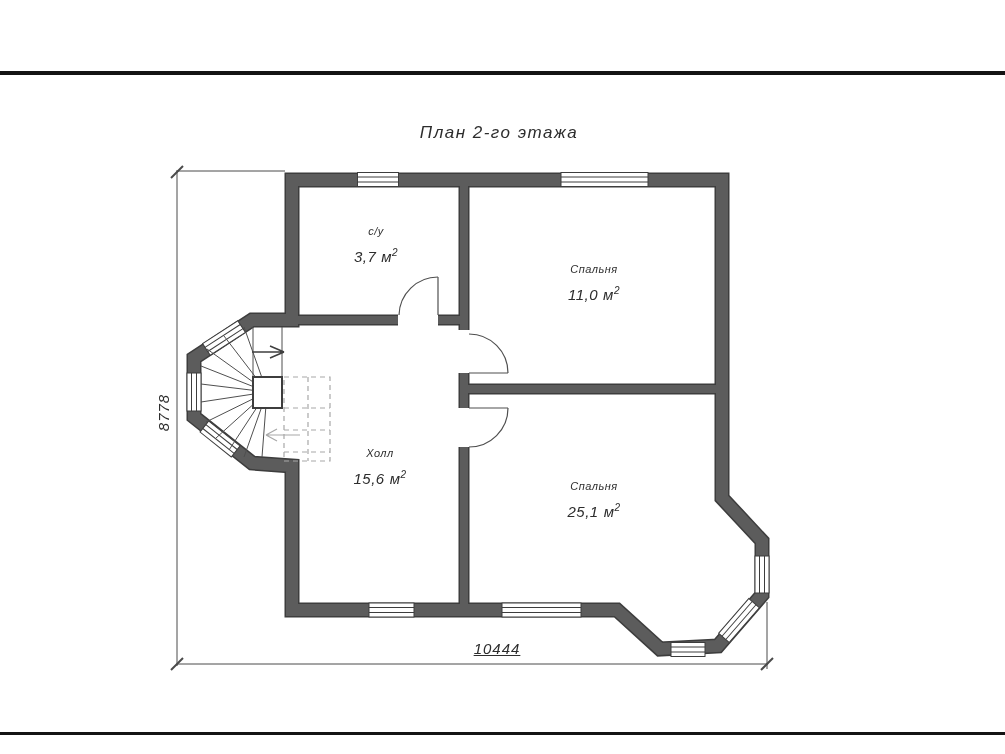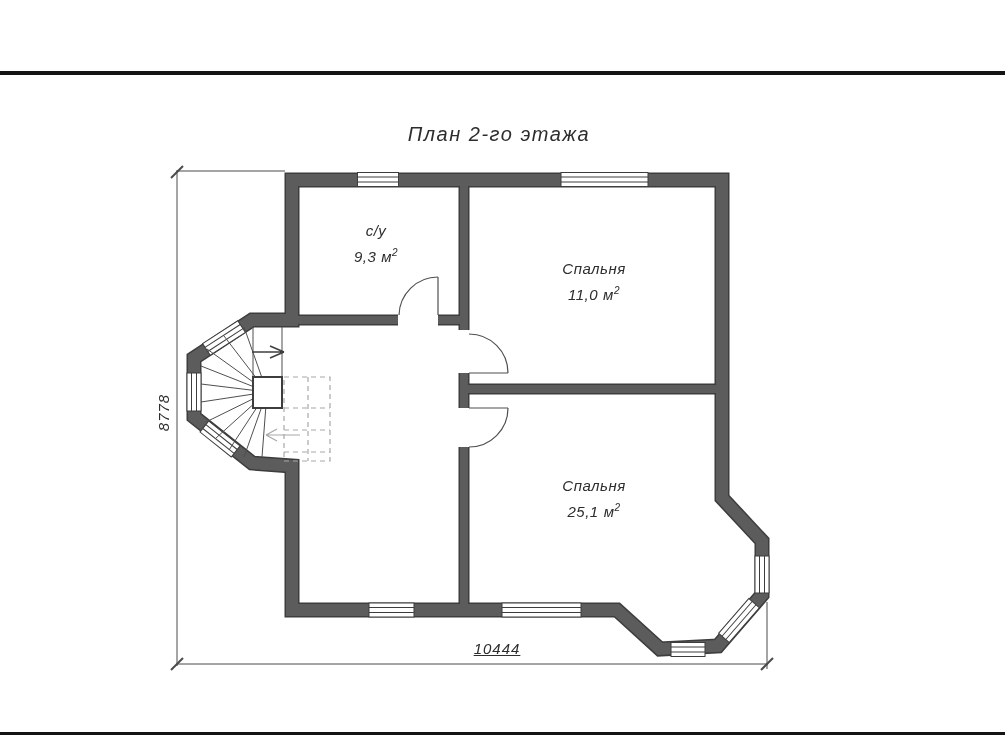--- a/index.html
+++ b/index.html
@@ -5,23 +5,23 @@
   html,body{margin:0;padding:0;background:#fff;}
   .canvas{
     position:relative;width:1005px;height:754px;background:var(--background,#fff);
     font-family:"Liberation Sans",sans-serif;overflow:hidden;
   }
   .rule{position:absolute;left:0;width:1005px;background:var(--frame-rule,#141414);}
   .rule-top{top:71px;height:4px;}
   .rule-bottom{top:732px;height:3px;}
   .plan-svg{position:absolute;left:0;top:0;}
   .txt{position:absolute;color:var(--text,#2d2d2d);font-style:italic;white-space:nowrap;}
-  .title{left:349px;top:123px;width:300px;text-align:center;font-size:20px;letter-spacing:1.5px;}
+  .title{left:349px;top:123px;width:300px;text-align:center;font-size:17px;letter-spacing:1.5px;}
   .room-label{text-align:center;width:140px;}
-  .room-name{font-size:15px;line-height:20px;letter-spacing:0.5px;}
+  .room-name{font-size:11px;line-height:20px;letter-spacing:0.5px;}
   .room-area{font-size:15px;line-height:23px;letter-spacing:0.5px;}
   .room-area .u{margin-left:5px;}
   .room-area sup{font-size:10px;}
   .dim{font-size:15px;text-align:center;letter-spacing:1px;}
   .dim-h{left:457px;top:640px;width:80px;text-decoration:underline;}
   .dim-v{left:133px;top:404px;width:60px;transform:rotate(-90deg);}
   
   .wo{fill:none;stroke:var(--wall-edge,#3d3d3d);stroke-linecap:butt;stroke-linejoin:miter;}
   .wi{fill:none;stroke:var(--wall-fill,#5c5c5c);stroke-linecap:butt;stroke-linejoin:miter;}
   .win rect{fill:#fff;stroke:var(--wall-edge,#3d3d3d);stroke-width:1;}
@@ -160,28 +160,32 @@
       <path class="thin" d="M178,171 L285,171"></path>
       <path class="thin" d="M767,602 L767,669"></path>
       <path class="tick" d="M171,178 L183,166"></path>
       <path class="tick" d="M171,670 L183,658"></path>
       <path class="tick" d="M761,670 L773,658"></path>
     </g>
   </svg>
 
   <div class="txt room-label" style="left:306px;top:221px;">
     <div class="room-name">с/у</div>
-    <div class="room-area"><span>9,3</span><span class="u">м</span><sup>2</sup></div>
+    <div class="room-area"><span>3,7</span><span class="u">м</span><sup>2</sup></div>
   </div>
 
   <div class="txt room-label" style="left:524px;top:259px;">
     <div class="room-name">Спальня</div>
     <div class="room-area"><span>11,0</span><span class="u">м</span><sup>2</sup></div>
   </div>
 
+  <div class="txt room-label" style="left:310px;top:443px;">
+    <div class="room-name">Холл</div>
+    <div class="room-area"><span>15,6</span><span class="u">м</span><sup>2</sup></div>
+  </div>
 
   <div class="txt room-label" style="left:524px;top:476px;">
     <div class="room-name">Спальня</div>
     <div class="room-area"><span>25,1</span><span class="u">м</span><sup>2</sup></div>
   </div>
 
   <div class="txt dim dim-h">10444</div>
   <div class="txt dim dim-v">8778</div>
 
 </div>

